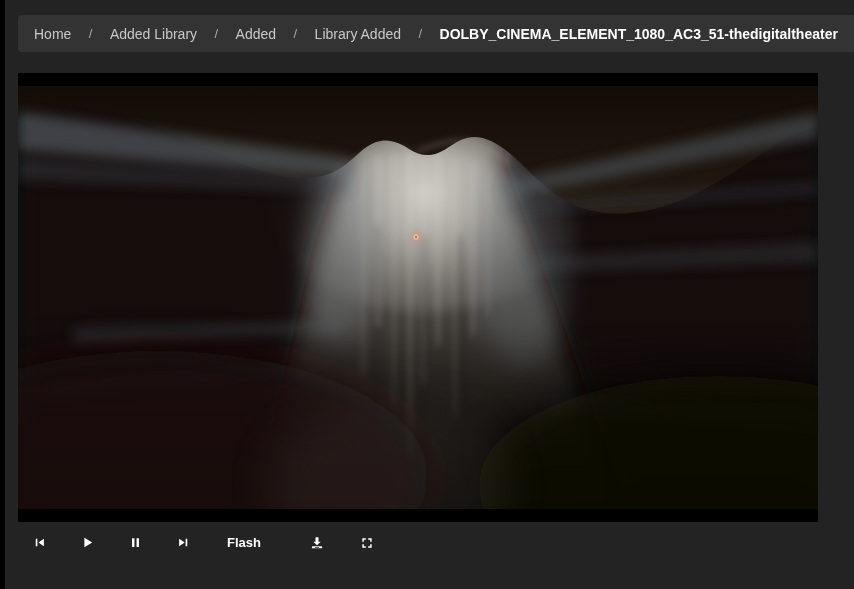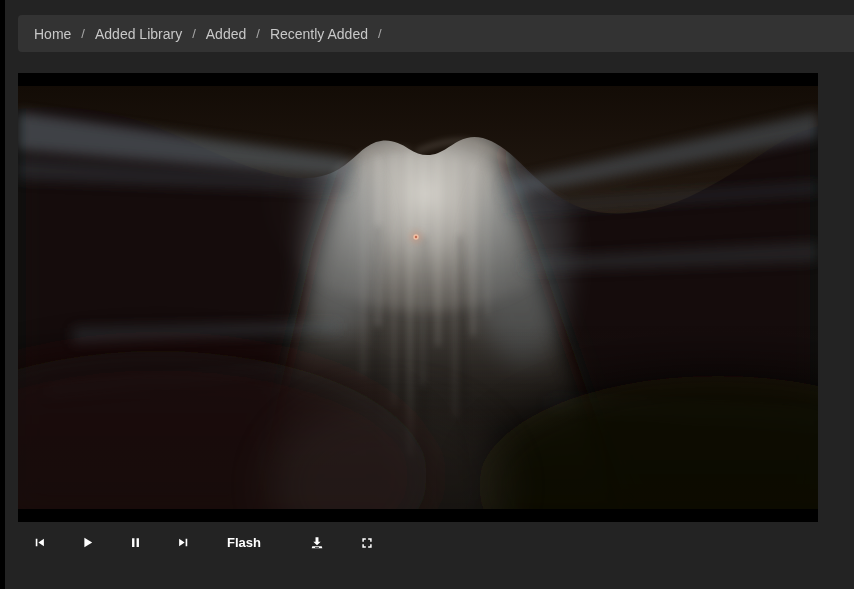--- a/index.html
+++ b/index.html
@@ -10,20 +10,21 @@
   }
   .frame-left{
     position:absolute;left:0;top:0;width:5px;height:589px;background:#000;z-index:9;
   }
   
   .breadcrumb-bar{
     position:absolute;left:18px;right:0;top:15px;height:37px;
     background:#333333;border-radius:4px 0 0 4px;
     display:flex;align-items:center;padding:0 16px;box-sizing:border-box;
     white-space:nowrap;
+    justify-content:space-between;
   }
   .crumb-link{
     color:#c8c8c8;font-size:14px;text-decoration:none;cursor:pointer;
   }
   .crumb-sep{
     color:#a8a8a8;font-size:13px;margin:0 10px;
   }
   .crumb-current{
     color:#ffffff;font-size:14px;font-weight:bold;
   }
@@ -58,22 +59,23 @@
 
 <div class="frame-left"></div>
 
 <nav class="breadcrumb-bar">
   <a class="crumb-link">Home</a>
   <span class="crumb-sep">/</span>
   <a class="crumb-link">Added Library</a>
   <span class="crumb-sep">/</span>
   <a class="crumb-link">Added</a>
   <span class="crumb-sep">/</span>
-  <a class="crumb-link">Recently Added</a>
-  <span class="crumb-sep">/</span>
+  <a class="crumb-link">Library Added</a>
+  <span class="crumb-sep">/</span>
+  <span class="crumb-current">DOLBY_CINEMA_ELEMENT_1080_AC3_51-thedigitaltheater</span>
 </nav>
 
 <div class="video-box" role="img" aria-label="Dark video frame: interior of a charred hollow tree trunk with hazy light rays falling through a top opening and a small glowing ember floating at center">
   <svg class="scene" viewBox="0 0 800 423" preserveAspectRatio="none" xmlns="http://www.w3.org/2000/svg">
     <defs>
       <radialGradient id="glow" gradientUnits="userSpaceOnUse" cx="408" cy="108" r="250">
         <stop offset="0" stop-color="#d6d3cc" stop-opacity="0.95"></stop>
         <stop offset="0.2" stop-color="#b5b2ac" stop-opacity="0.8"></stop>
         <stop offset="0.5" stop-color="#6e6a64" stop-opacity="0.42"></stop>
         <stop offset="1" stop-color="#2a2624" stop-opacity="0"></stop>

